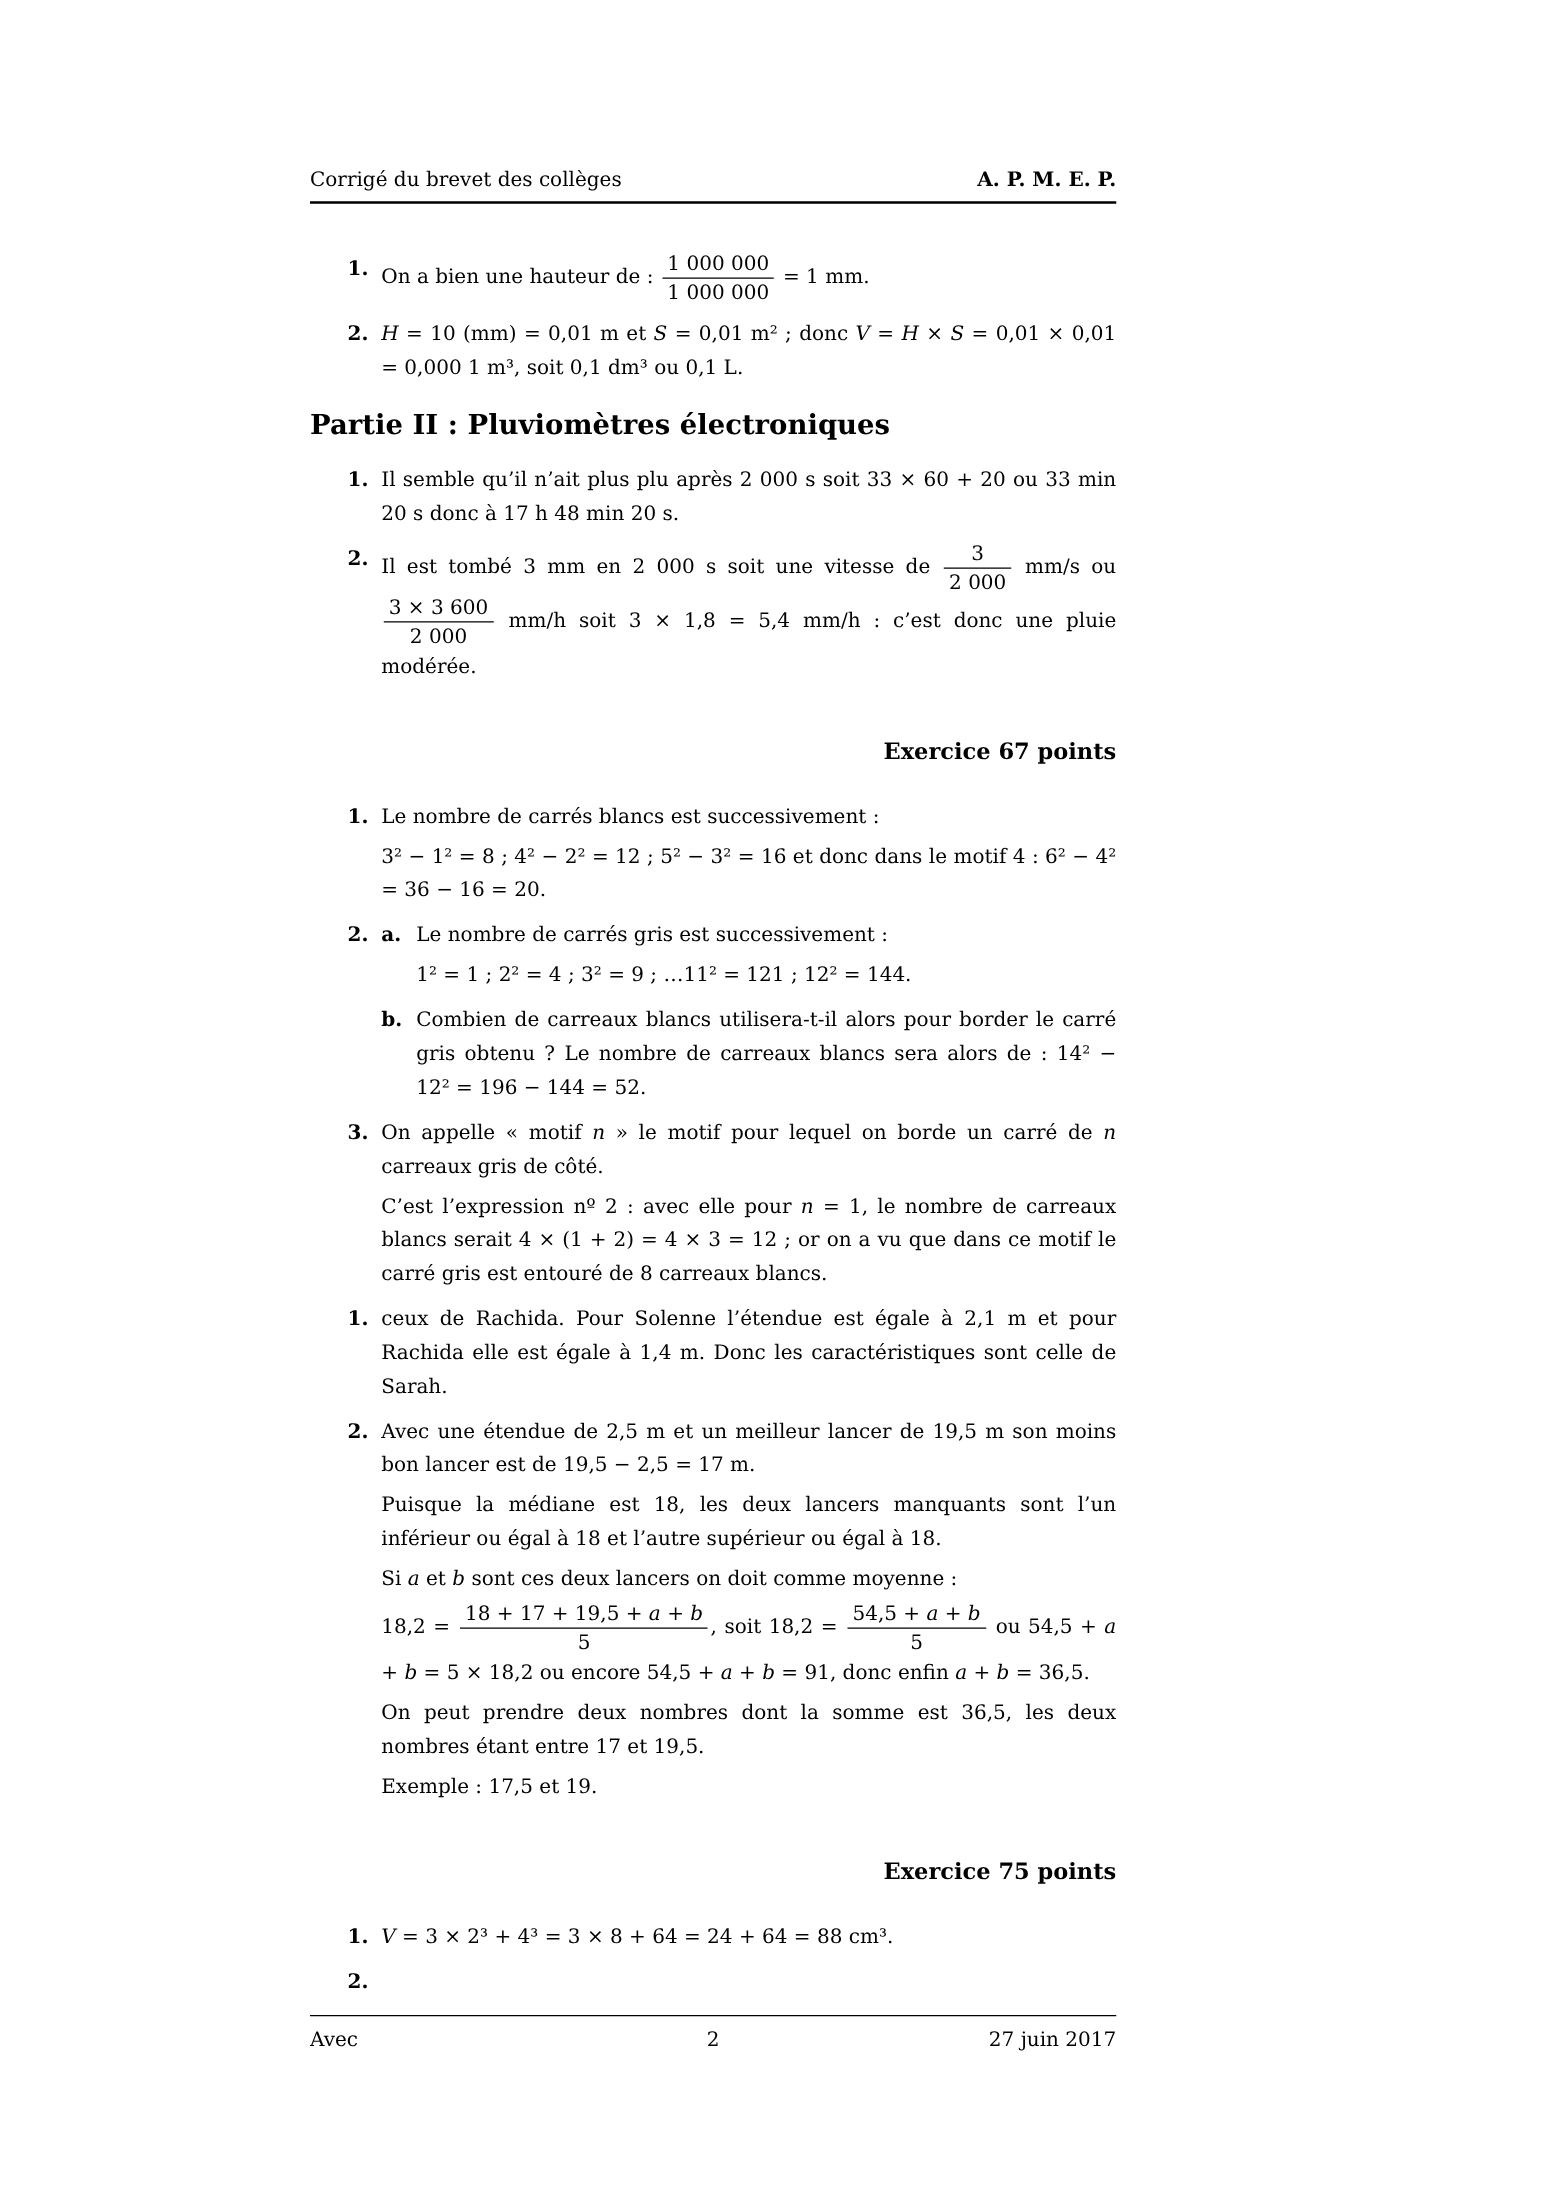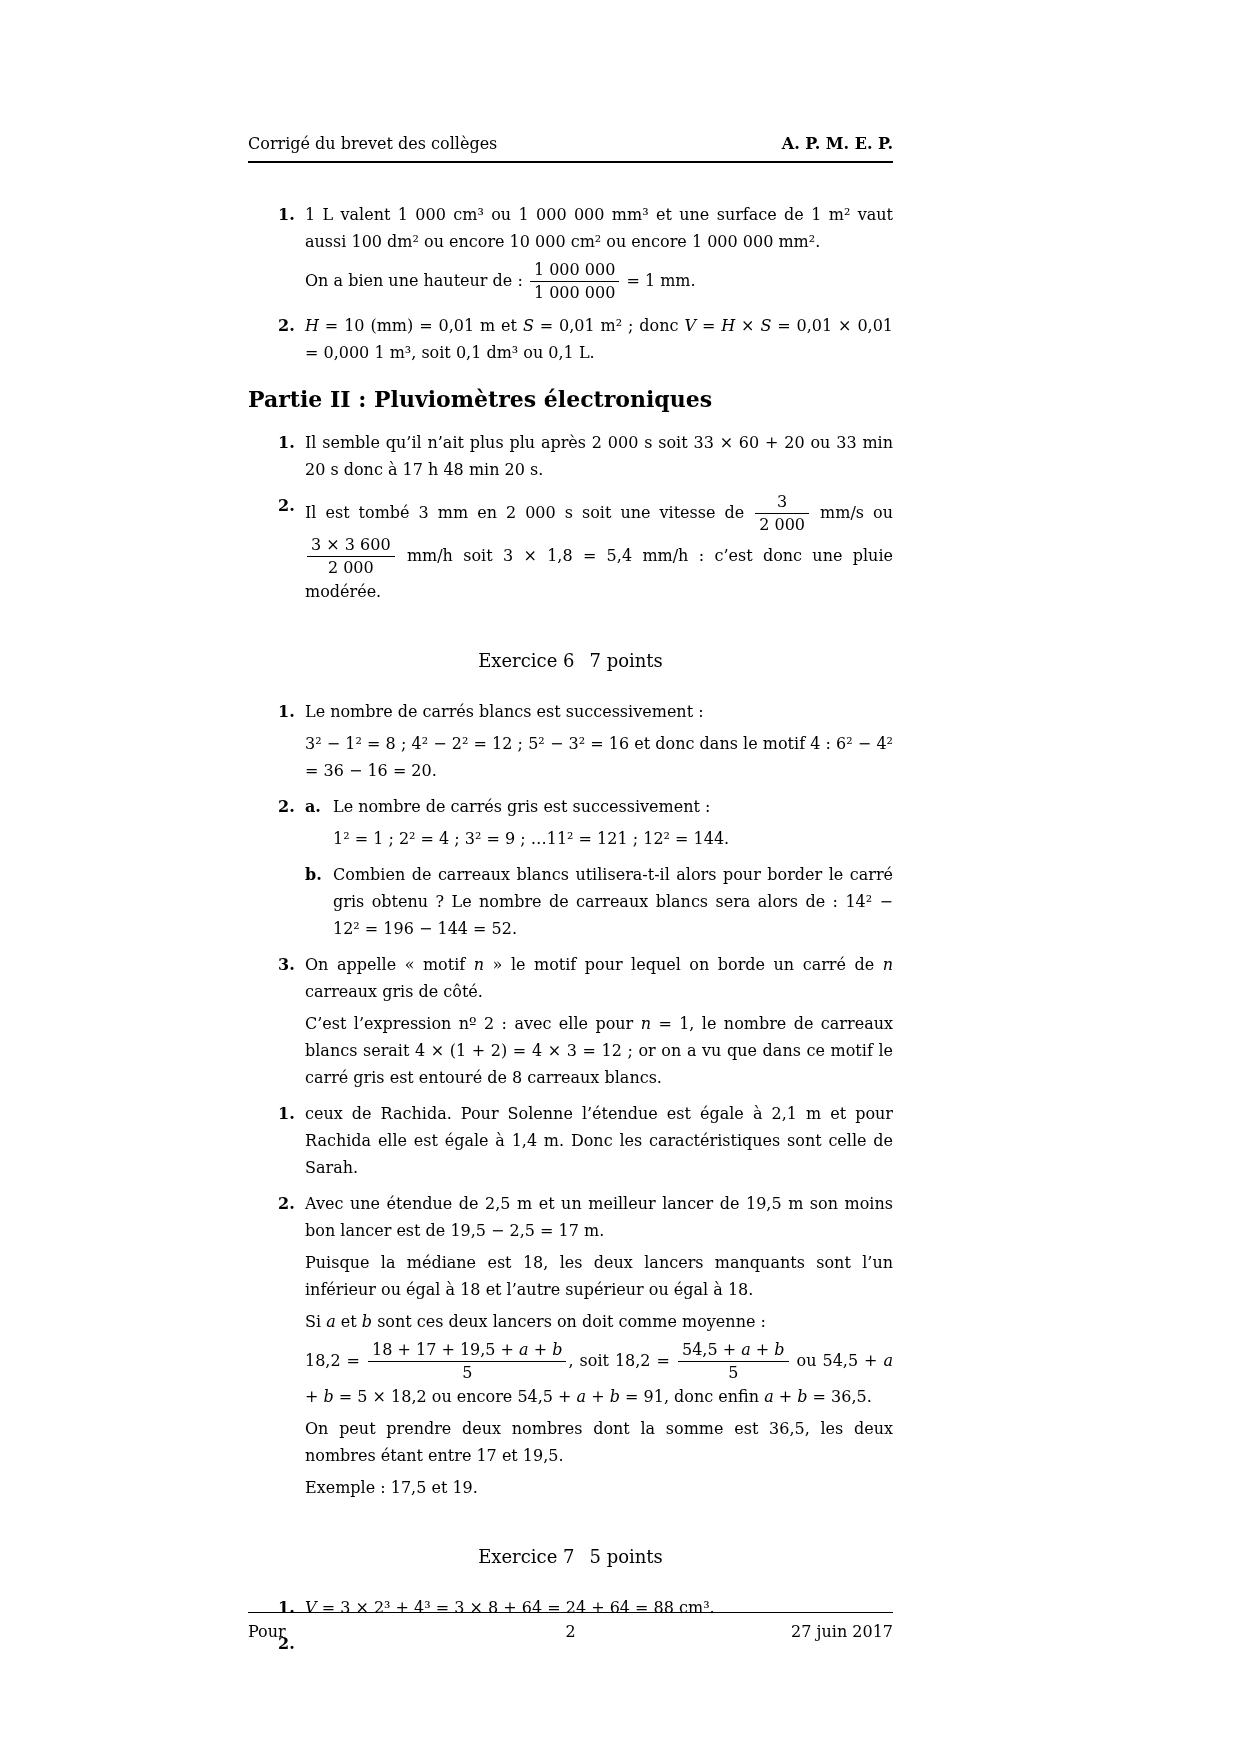--- a/index.html
+++ b/index.html
@@ -11,21 +11,21 @@
          padding-top:84px; padding-bottom:4px; border-bottom:2px solid #000; }
   .hdr .hr-brand { font-weight:700;margin-top:46px; }
   .just { text-align:justify; }
   p + p { margin-top:5px; }
   .group-first { margin-top:38px; }
   .li  { position:relative; padding-left:57px; margin-bottom:9px; min-height:27px; }
   .li > .marker { position:absolute; left:30px; top:0; font-weight:700; }
   .sub { position:relative; padding-left:28px; margin-bottom:9px; }
   .sub > .marker { position:absolute; left:0; top:0; font-weight:700; }
   .sechead { font-weight:700; font-size:22px; margin:20px 0 16px; }
-  .exrow { display:flex; justify-content:center; font-weight:400; font-size:18px; margin:42px 0 24px;gap:15px; }
+  .exrow { display:flex; justify-content:flex-end; font-weight:700; font-size:18px; margin:42px 0 24px; }
   .frac { display:inline-block; vertical-align:middle; text-align:center; line-height:1.25; padding:0 2px; }
   .fnum { display:block; border-bottom:1.4px solid #000; padding:0 4px 1px; }
   .fden { display:block; padding:1px 4px 0; }
   i { font-style:italic; }
   .ftr { position:absolute; left:248px; top:1612px; width:645px; display:flex;
          border-top:1.5px solid #000; padding-top:9px; font-size:16px; }
   .ftr .fl { flex:1; text-align:left; }
   .ftr .fc { flex:1; text-align:center; }
   .ftr .fr { flex:1; text-align:right; }
 </style>
@@ -35,21 +35,20 @@
 <div class="page">
   <div class="content">
 
     <div class="hdr">
       <span>Corrigé du brevet des collèges</span>
       <span class="hr-brand">A. P. M. E. P.</span>
     </div>
 
     <div class="li group-first">
       <span class="marker">1.</span>
-      <p class="just"><span>1 L valent 1&nbsp;000 cm³ ou 1&nbsp;000&nbsp;000 mm³ et une surface de 1 m² vaut aussi 100 dm² ou encore 10&nbsp;000 cm² ou encore 1&nbsp;000&nbsp;000 mm².</span></p>
       <p><span>On a bien une hauteur de&nbsp;: </span><span class="frac"><span class="fnum">1&nbsp;000&nbsp;000</span><span class="fden">1&nbsp;000&nbsp;000</span></span><span> = 1 mm.</span></p>
     </div>
 
     <div class="li">
       <span class="marker">2.</span>
       <p class="just"><i>H</i><span> = 10 (mm) = 0,01 m et </span><i>S</i><span> = 0,01 m²&nbsp;; donc </span><i>V</i><span> = </span><i>H</i><span> × </span><i>S</i><span> = 0,01 × 0,01 = 0,000&nbsp;1 m³, soit 0,1 dm³ ou 0,1 L.</span></p>
     </div>
 
     <div class="sechead">Partie II&nbsp;: Pluviomètres électroniques</div>
 
@@ -120,17 +119,17 @@
     </div>
 
     <div class="li">
       <span class="marker">2.</span>
       <p></p>
     </div>
 
   </div>
 
   <div class="ftr">
-    <span class="fl">Pour</span>
+    <span class="fl">Avec</span>
     <span class="fc">2</span>
     <span class="fr">27 juin 2017</span>
   </div>
 </div>
 
 </body></html>

